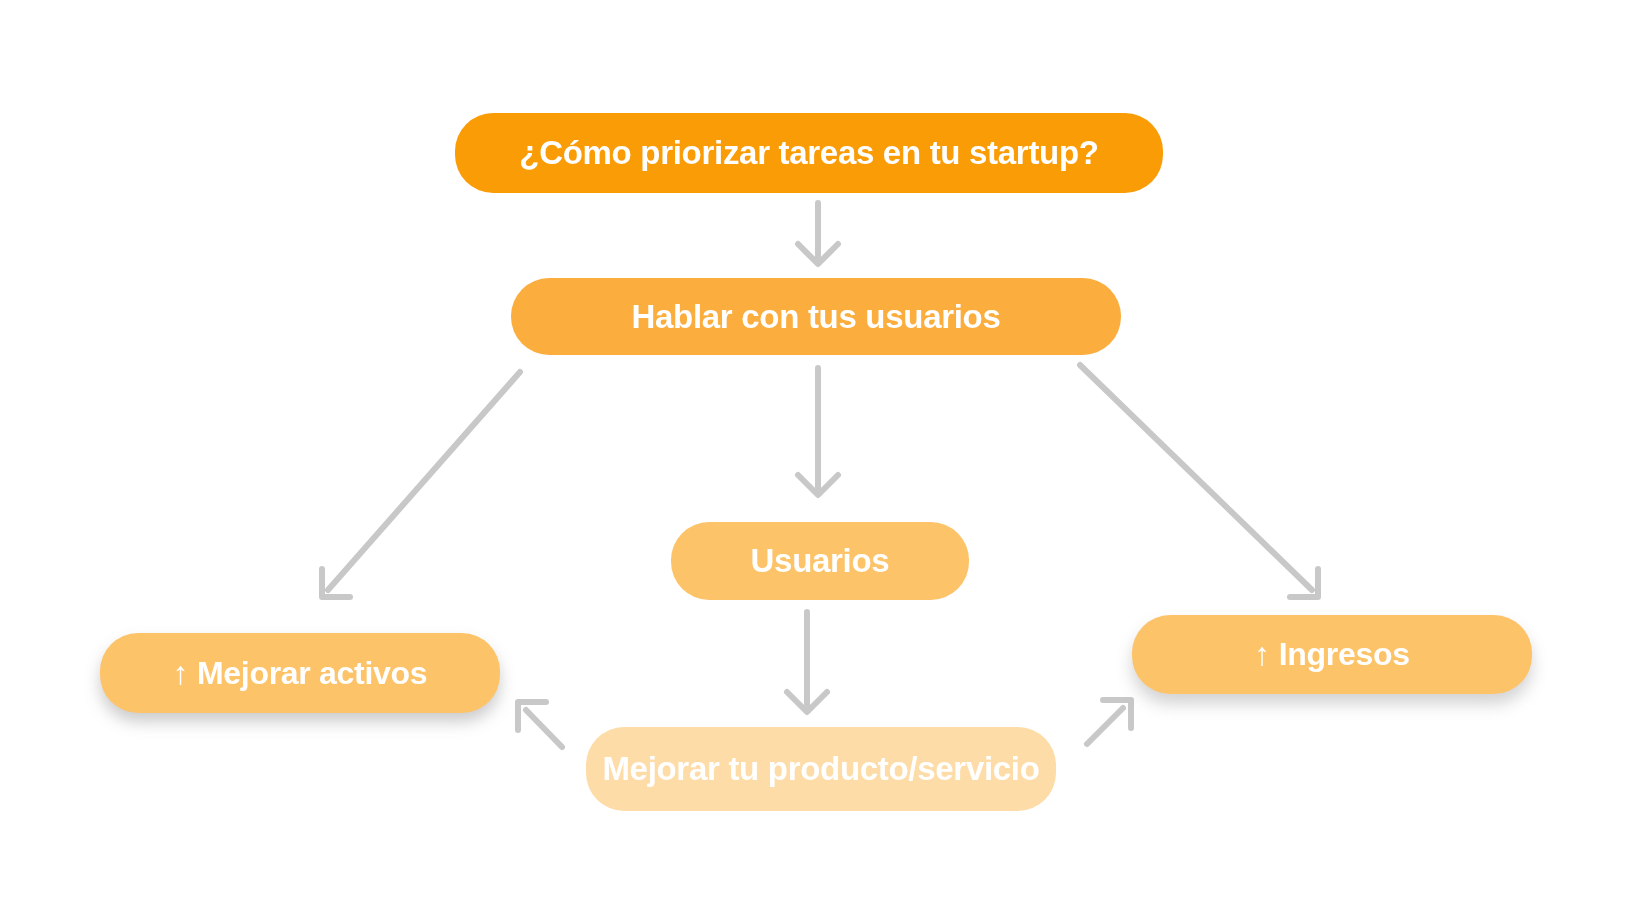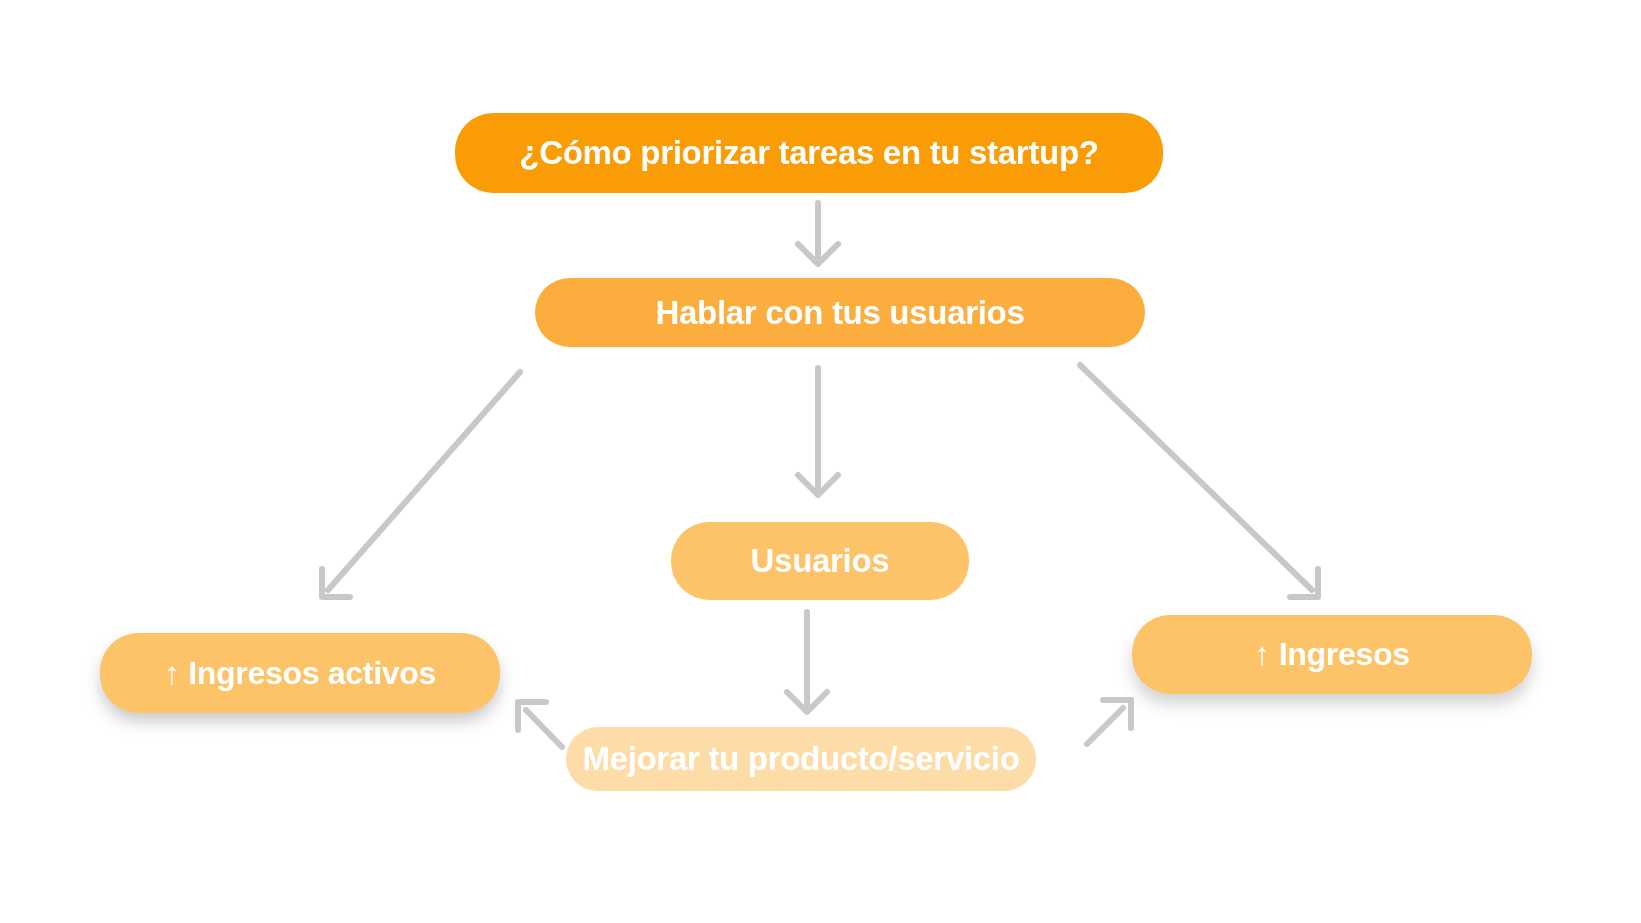--- a/index.html
+++ b/index.html
@@ -39,27 +39,27 @@
     text-align: center;
   }
   .node .label {
     font-size: 33px;
     font-weight: bold;
     letter-spacing: -0.3px;
     color: #ffffff;
     white-space: nowrap;
   }
   .node-question  { left: 455px;  top: 113px; width: 708px; height: 80px; }
-  .node-hablar    { left: 535px;  top: 278px; width: 610px; height: 69px; }
+  .node-hablar    { left: 511px;  top: 278px; width: 610px; height: 77px; }
   .node-feedback  { left: 671px;  top: 522px; width: 298px; height: 78px; }
   .node-usuarios  { left: 100px;  top: 633px; width: 400px; height: 80px;
                     box-shadow: 0 9px 15px rgba(110,110,110,0.35); }
   .node-ingresos  { left: 1132px; top: 615px; width: 400px; height: 79px;
                     box-shadow: 0 10px 16px rgba(110,110,110,0.30); }
-  .node-mejorar   { left: 566px;  top: 727px; width: 470px; height: 64px; }
+  .node-mejorar   { left: 586px;  top: 727px; width: 470px; height: 84px; }
   .node-usuarios .label,
   .node-ingresos .label { font-size: 32px; }
 </style>
 </head>
 <body>
 
 <div class="canvas">
 
   <svg class="arrow-layer" viewBox="0 0 1641 923" style="color: rgb(200, 200, 200);">
 
@@ -105,21 +105,21 @@
 
   <div class="node node-hablar" style="background-color: rgb(251, 174, 62);">
     <span class="label" style="color: rgb(255, 255, 255);">Hablar con tus usuarios</span>
   </div>
 
   <div class="node node-feedback" style="background-color: rgb(253, 195, 105);">
     <span class="label" style="color: rgb(255, 255, 255);">Usuarios</span>
   </div>
 
   <div class="node node-usuarios" style="background-color: rgb(253, 195, 105);">
-    <span class="label" style="color: rgb(255, 255, 255);">↑ Ingresos activos</span>
+    <span class="label" style="color: rgb(255, 255, 255);">↑ Mejorar activos</span>
   </div>
 
   <div class="node node-ingresos" style="background-color: rgb(253, 195, 105);">
     <span class="label" style="color: rgb(255, 255, 255);">↑ Ingresos</span>
   </div>
 
   <div class="node node-mejorar" style="background-color: rgb(253, 220, 168);">
     <span class="label" style="color: rgb(255, 255, 255);">Mejorar tu producto/servicio</span>
   </div>
 

